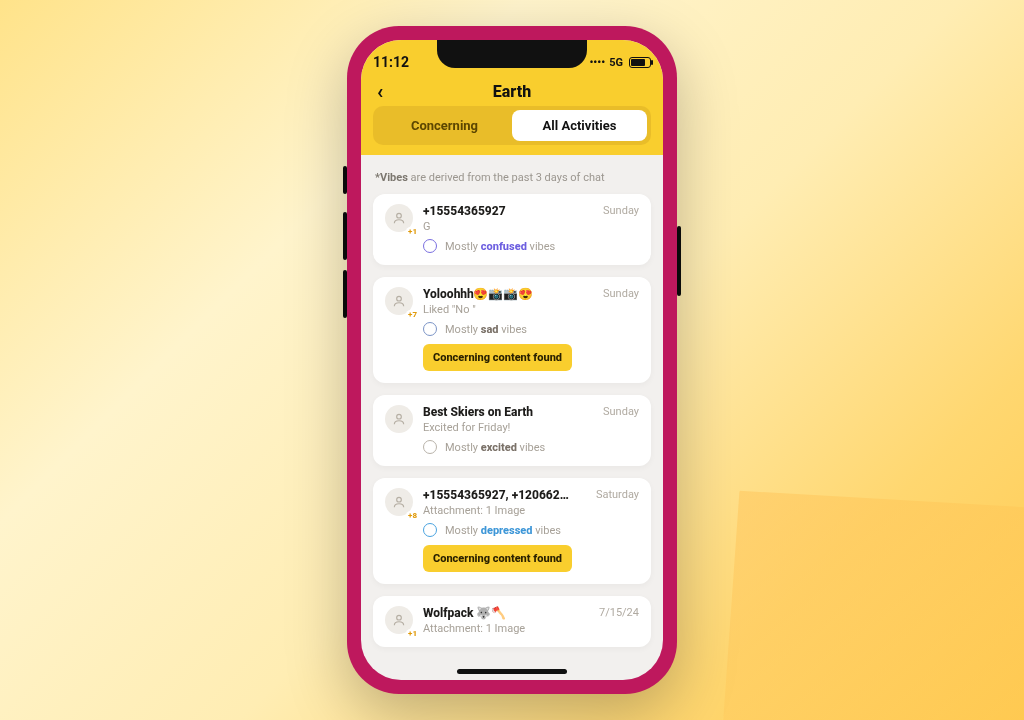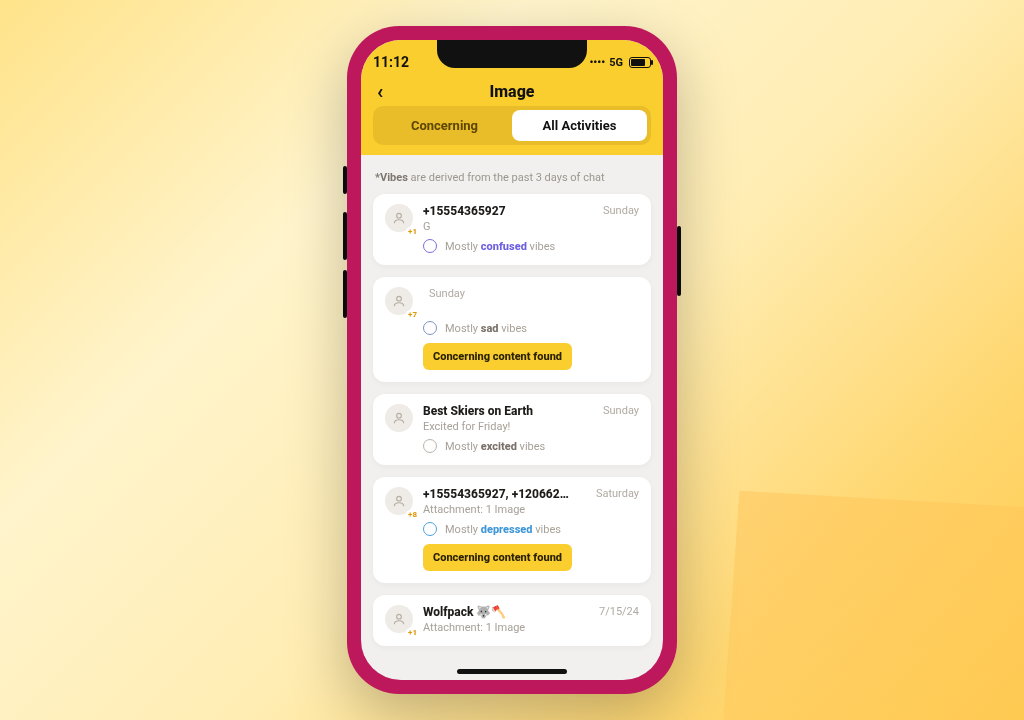--- a/index.html
+++ b/index.html
@@ -130,21 +130,21 @@
         <span class="status-right">
           <span>••••</span>
           <span>5G</span>
           <span class="battery">
               <span class="fill"></span>
             </span>
         </span>
       </div>
       <div class="nav-row">
         <span class="back-ic">‹</span>
-        <span class="title">Image</span>
+        <span class="title">Earth</span>
       </div>
       <div class="tab-seg">
         <div class="tab">Concerning</div>
         <div class="tab active">All Activities</div>
       </div>
     </div>
 
     <div class="content">
       <div class="vibes-note">
         <b>*Vibes</b><span> are derived from the past 3 days of chat</span>
@@ -173,20 +173,24 @@
   </div>
           <div class="card">
     <div class="card-head">
       <div class="avatar">
         <svg width="14" height="14" viewBox="0 0 24 24" fill="none" stroke="#b6afa4" stroke-width="2">
                   <circle cx="12" cy="8" r="4"></circle>
                   <path d="M4 21c0-4 4-6 8-6s8 2 8 6"></path>
                 </svg>
         <span class="badge">+7</span>
       </div>
+      <div class="head-text">
+        <div class="chat-title">Yoloohhh😍📸📸😍</div>
+        <div class="subtitle">Liked "No "</div>
+      </div>
       <div class="day">Sunday</div>
     </div>
     <div class="vibes-line">
       <span class="mood-ic sad"></span>
       <span><span>Mostly </span><b class="b-sad">sad</b><span> vibes</span></span>
     </div>
     <div class="flag">Concerning content found</div>
   </div>
           <div class="card">
     <div class="card-head">

